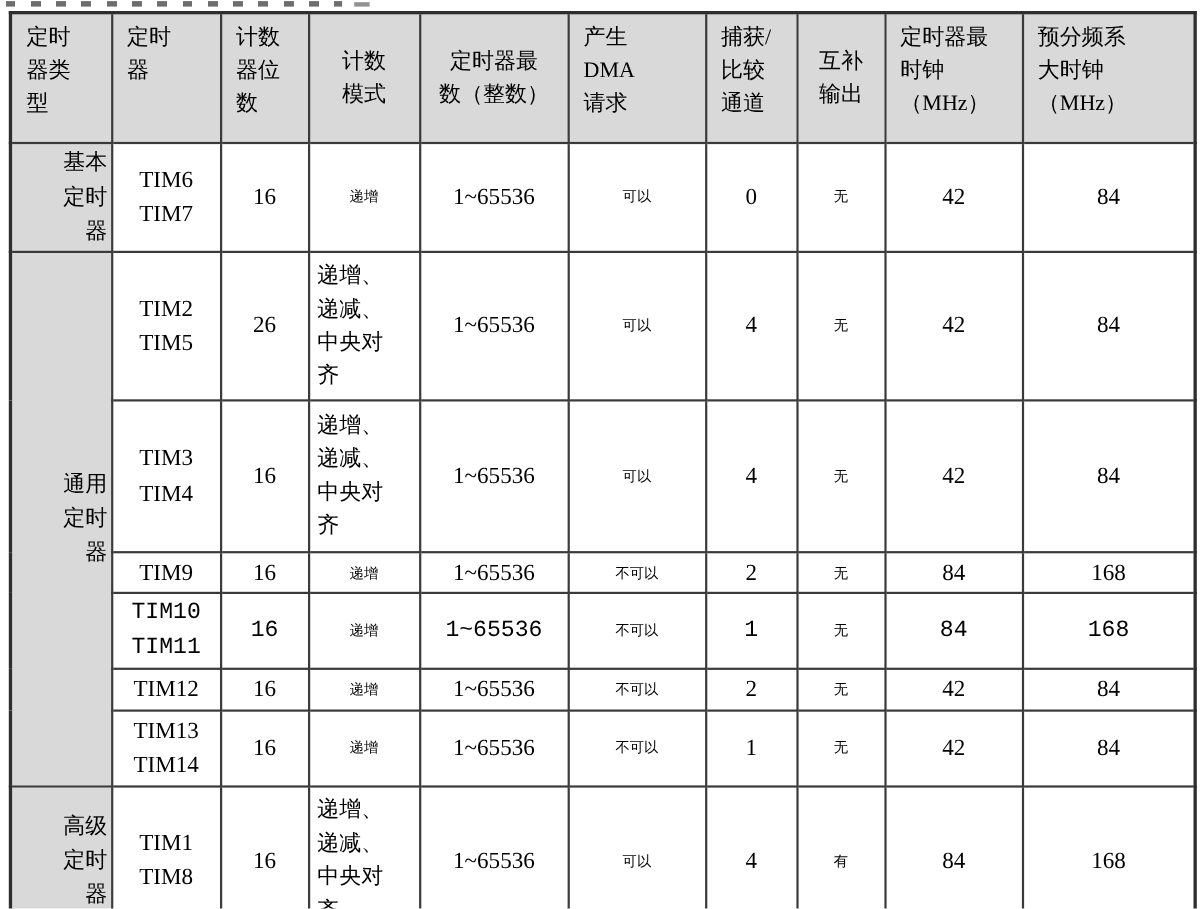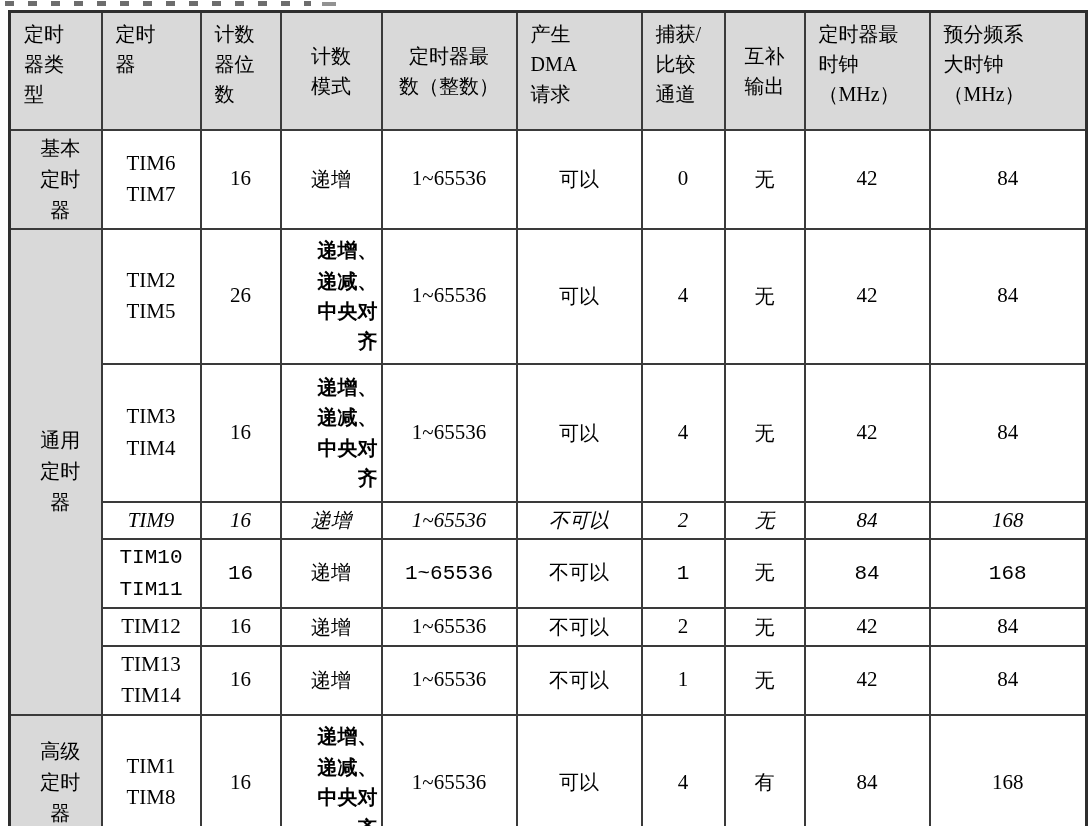--- a/index.html
+++ b/index.html
@@ -38,32 +38,32 @@
   }
   th.mid{
     text-align:center;vertical-align:middle;padding:4px 2px;
   }
   td{
     font-size:21px;
     text-align:center;vertical-align:middle;
   }
   td.type-cell{
     background:#d9d9d9;
-    text-align:center;vertical-align:middle;
+    text-align:right;vertical-align:middle;
     padding-left:12px;font-size:20px;line-height:1.55;
   }
-  td.mode{font-size:20px;}
+  td.mode{font-size:13px;}
   td.mode-multi{
-    font-size:20px;text-align:right;padding-left:7px;line-height:1.52;font-weight:bold;
+    font-size:20px;text-align:left;padding-left:7px;line-height:1.52;
   }
   tr.rh  {height:118px;}
   tr.r0  {height:89px;}
   tr.r1  {height:135px;}
   tr.r2  {height:138px;}
-  tr.r3  {height:34px;font-style:italic;}
+  tr.r3  {height:34px;}
   tr.r4  {height:62px;font-family:Liberation Mono, monospace;}
   tr.r5  {height:36px;}
   tr.r6  {height:59px;}
   tr.r7  {height:136px;}
 </style>
 </head>
 <body>
 
 <div class="remnant"></div>
 <div class="remnant2"></div>

